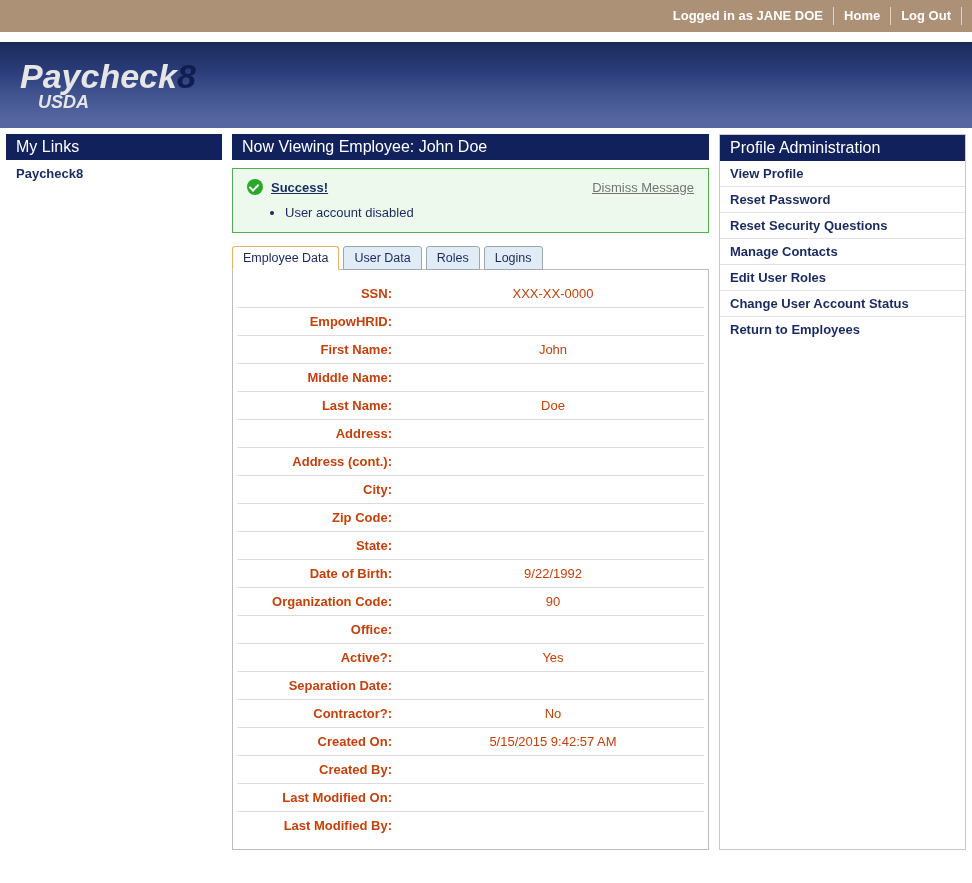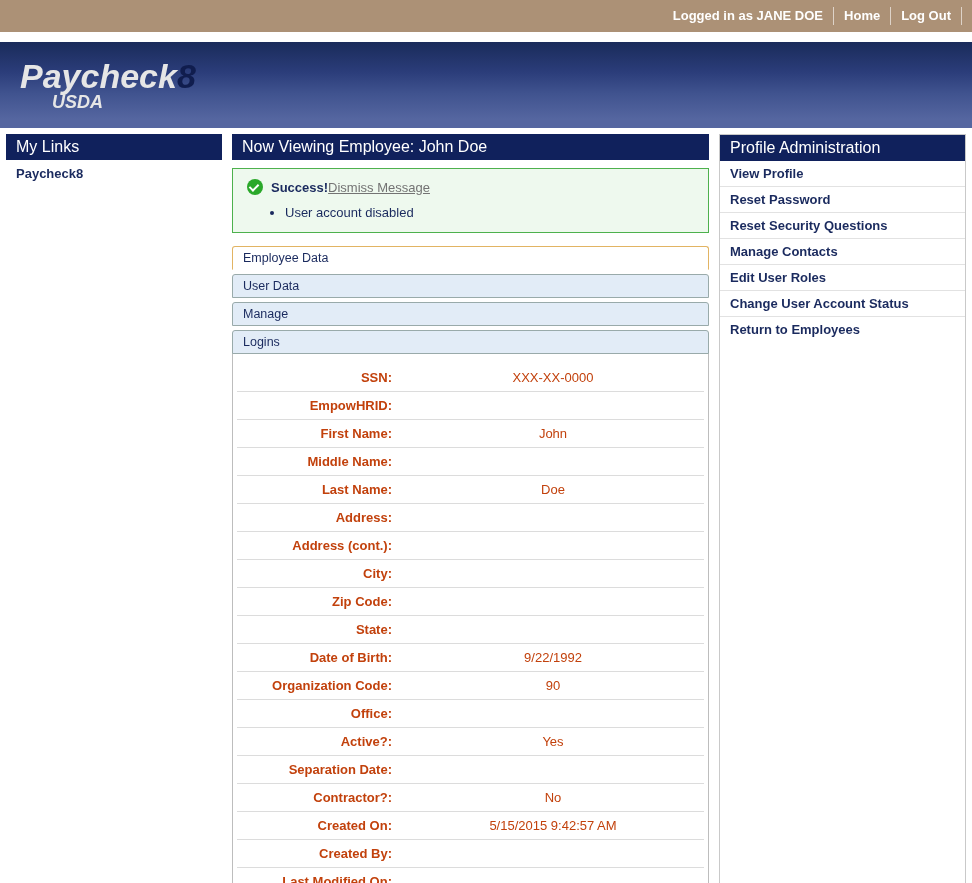--- a/index.html
+++ b/index.html
@@ -3,42 +3,42 @@
 <meta charset="utf-8">
 <style>
   * { box-sizing: border-box; margin: 0; padding: 0; }
   body { font-family: Arial, Helvetica, sans-serif; font-size: 13px; background: #fff; color: #1a2a5e; width: 972px; }
   .topbar { background: #ac9176; height: 32px; display: flex; justify-content: flex-end; align-items: center; padding-right: 10px; }
   .topbar-item { color: #fff; font-weight: bold; font-size: 13px; padding: 0 10px; border-right: 1px solid rgba(255,255,255,0.6); line-height: 18px; cursor: pointer; }
   .topbar-item:last-child { border-right: 1px solid rgba(255,255,255,0.6); }
   .banner { height: 86px; background: linear-gradient(180deg, #1a2b5a 0%, #2b3d7a 35%, #40538f 60%, #5566a0 90%); position: relative; margin-top: 10px; display: flex; align-items: center; padding-left: 20px; }
   .banner .logo { color: #e6e6e6; font-size: 34px; font-style: italic; font-weight: bold; letter-spacing: 0px; font-family: 'Trebuchet MS', sans-serif; }
   .banner .logo8 { color: #101d4e; font-style: italic; font-size: 34px; font-weight: bold; }
-  .banner .usda { color: #e6e6e6; font-size: 18px; font-weight: bold; font-style: italic; font-family: 'Trebuchet MS', sans-serif; margin-left: 32px; margin-top: -4px;}
+  .banner .usda { color: #e6e6e6; font-size: 18px; font-weight: bold; font-style: italic; font-family: 'Trebuchet MS', sans-serif; margin-left: 18px; margin-top: -4px;}
   .banner-stack { display:flex; flex-direction:column; }
   .layout { display: flex; gap: 10px; margin-top: 6px; padding: 0 6px; }
   .col-left { width: 216px; flex: none; }
   .col-mid { flex: 1; }
   .col-right { width: 247px; flex: none; }
   .panel-title { background: #10215c; color: #fff; font-size: 16px; font-family: 'Trebuchet MS', sans-serif; padding: 4px 10px; }
   .links-list a { display: block; padding: 6px 10px; color: #1a2a5e; text-decoration: none; font-weight: bold; font-size: 13px; }
   .admin-list a { display: block; padding: 5px 10px; color: #1a2a5e; text-decoration: none; font-weight: bold; font-size: 13px; border-bottom: 1px solid #e2e2e2; }
   .admin-list a:last-child { border-bottom: none; }
   .col-right { border: 1px solid #c9c9c9; }
   .col-left { }
   .success-box { border: 1px solid #4db14d; background: #eef9ee; padding: 10px 14px; margin: 8px 0 12px 0; position: relative; }
-  .success-head { display: flex; align-items: center; justify-content: flex-start; }
+  .success-head { display: flex; align-items: center; justify-content: space-between; text-decoration: underline; }
   .success-left { display: flex; align-items: center; gap: 8px; }
   .check-icon { width: 16px; height: 16px; border-radius: 50%; background: #2aa82a; position: relative; }
   .check-icon::after { content:""; position:absolute; left:4px; top:3px; width:4px; height:7px; border-right:2px solid #fff; border-bottom:2px solid #fff; transform: rotate(45deg); }
   .success-title { font-weight: bold; color: #1a2a5e; }
   .dismiss { color: #737373; text-decoration: underline; cursor: pointer; font-size: 13px; }
   .success-body { margin: 10px 0 2px 24px; color: #1a2a5e; }
   .success-body ul { list-style: disc; margin-left: 14px; }
-  .tabs { display: flex; gap: 4px; margin-top: 4px; flex-direction: column; }
+  .tabs { display: flex; gap: 4px; margin-top: 4px; }
   .tab { border: 1px solid #9aa; background: #e2ecf7; color: #1a2a5e; padding: 4px 10px; border-radius: 3px 3px 0 0; cursor: pointer; font-size: 12.5px; position: relative; bottom: -1px; }
   .tab.active { background: #fff; border: 1px solid #e2b463; border-bottom: 1px solid #fff; z-index: 2; }
   .tab-body { border: 1px solid #bdbdbd; padding: 10px 4px; }
   table.data { width: 100%; border-collapse: collapse; }
   table.data td { padding: 6px 10px; border-bottom: 1px solid #dcdcdc; color: #c2410c; font-size: 13px; }
   table.data tr:last-child td { border-bottom: none; }
   table.data td.label { width: 165px; text-align: right; font-weight: bold; }
   table.data td.value { text-align: center; }
 </style>
 </head>
@@ -81,21 +81,21 @@
       <div class="success-body">
         <ul>
             <li>User account disabled</li>
           </ul>
       </div>
     </div>
 
     <div class="tabs">
       <div class="tab active">Employee Data</div>
       <div class="tab">User Data</div>
-      <div class="tab">Manage</div>
+      <div class="tab">Roles</div>
       <div class="tab">Logins</div>
     </div>
 
     <div class="tab-body">
       <table class="data">
         <tbody id="fields-body">
             <tr>
               <td class="label">SSN:</td>
               <td class="value">XXX-XX-0000</td>
             </tr>

